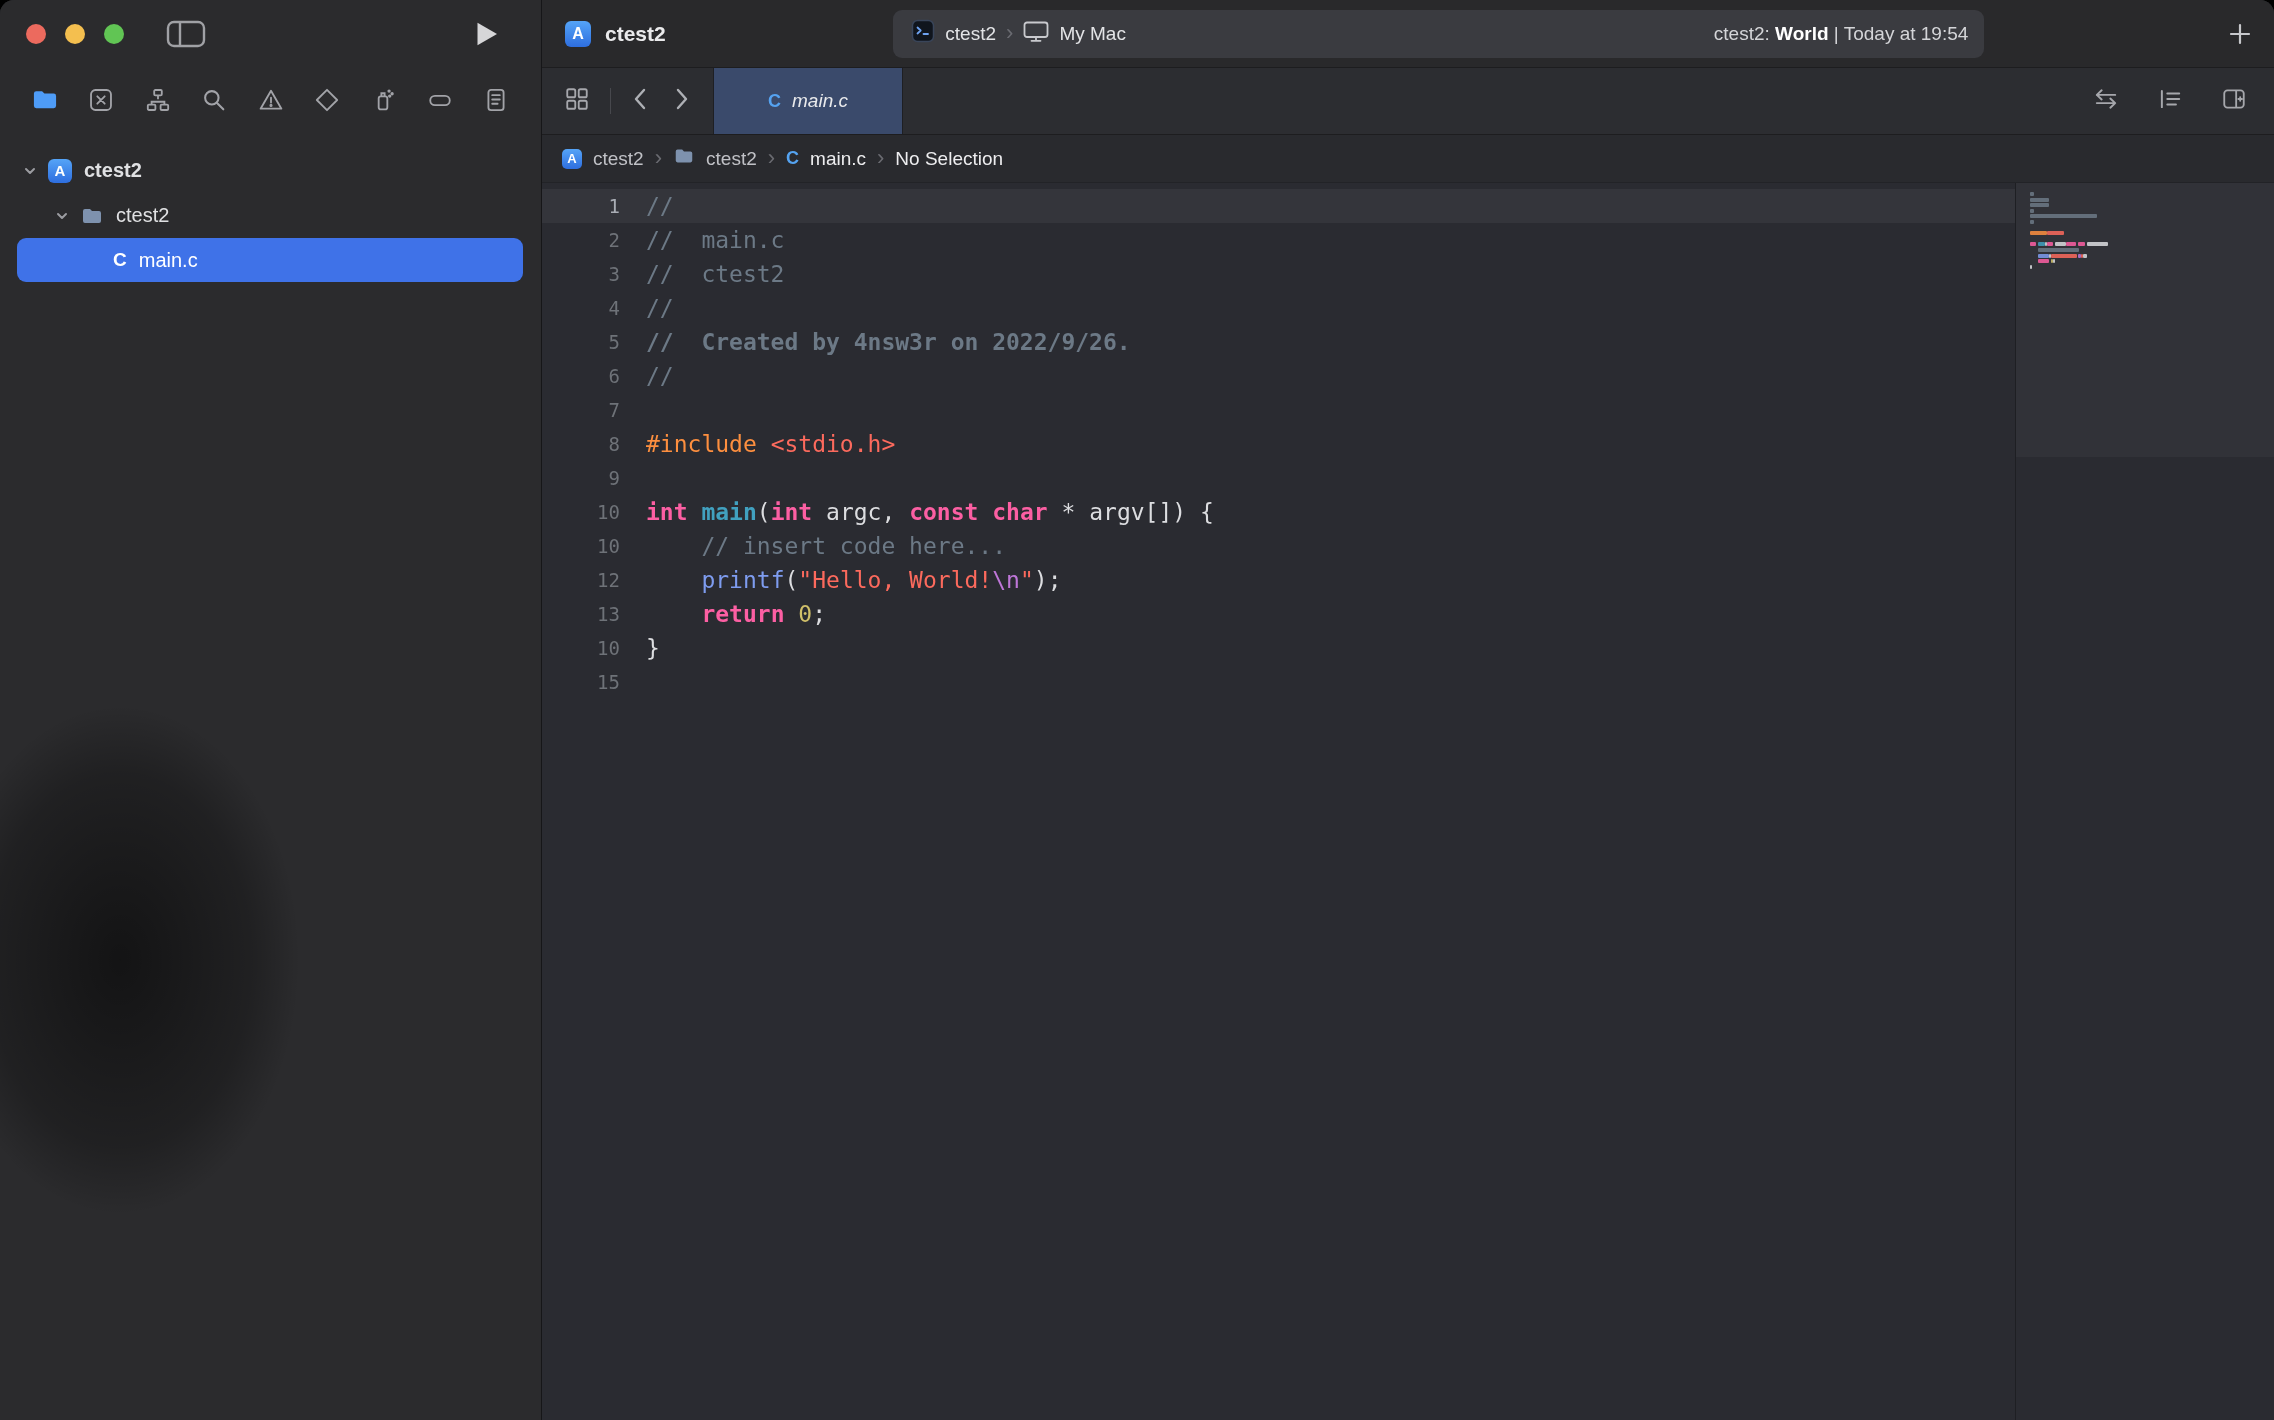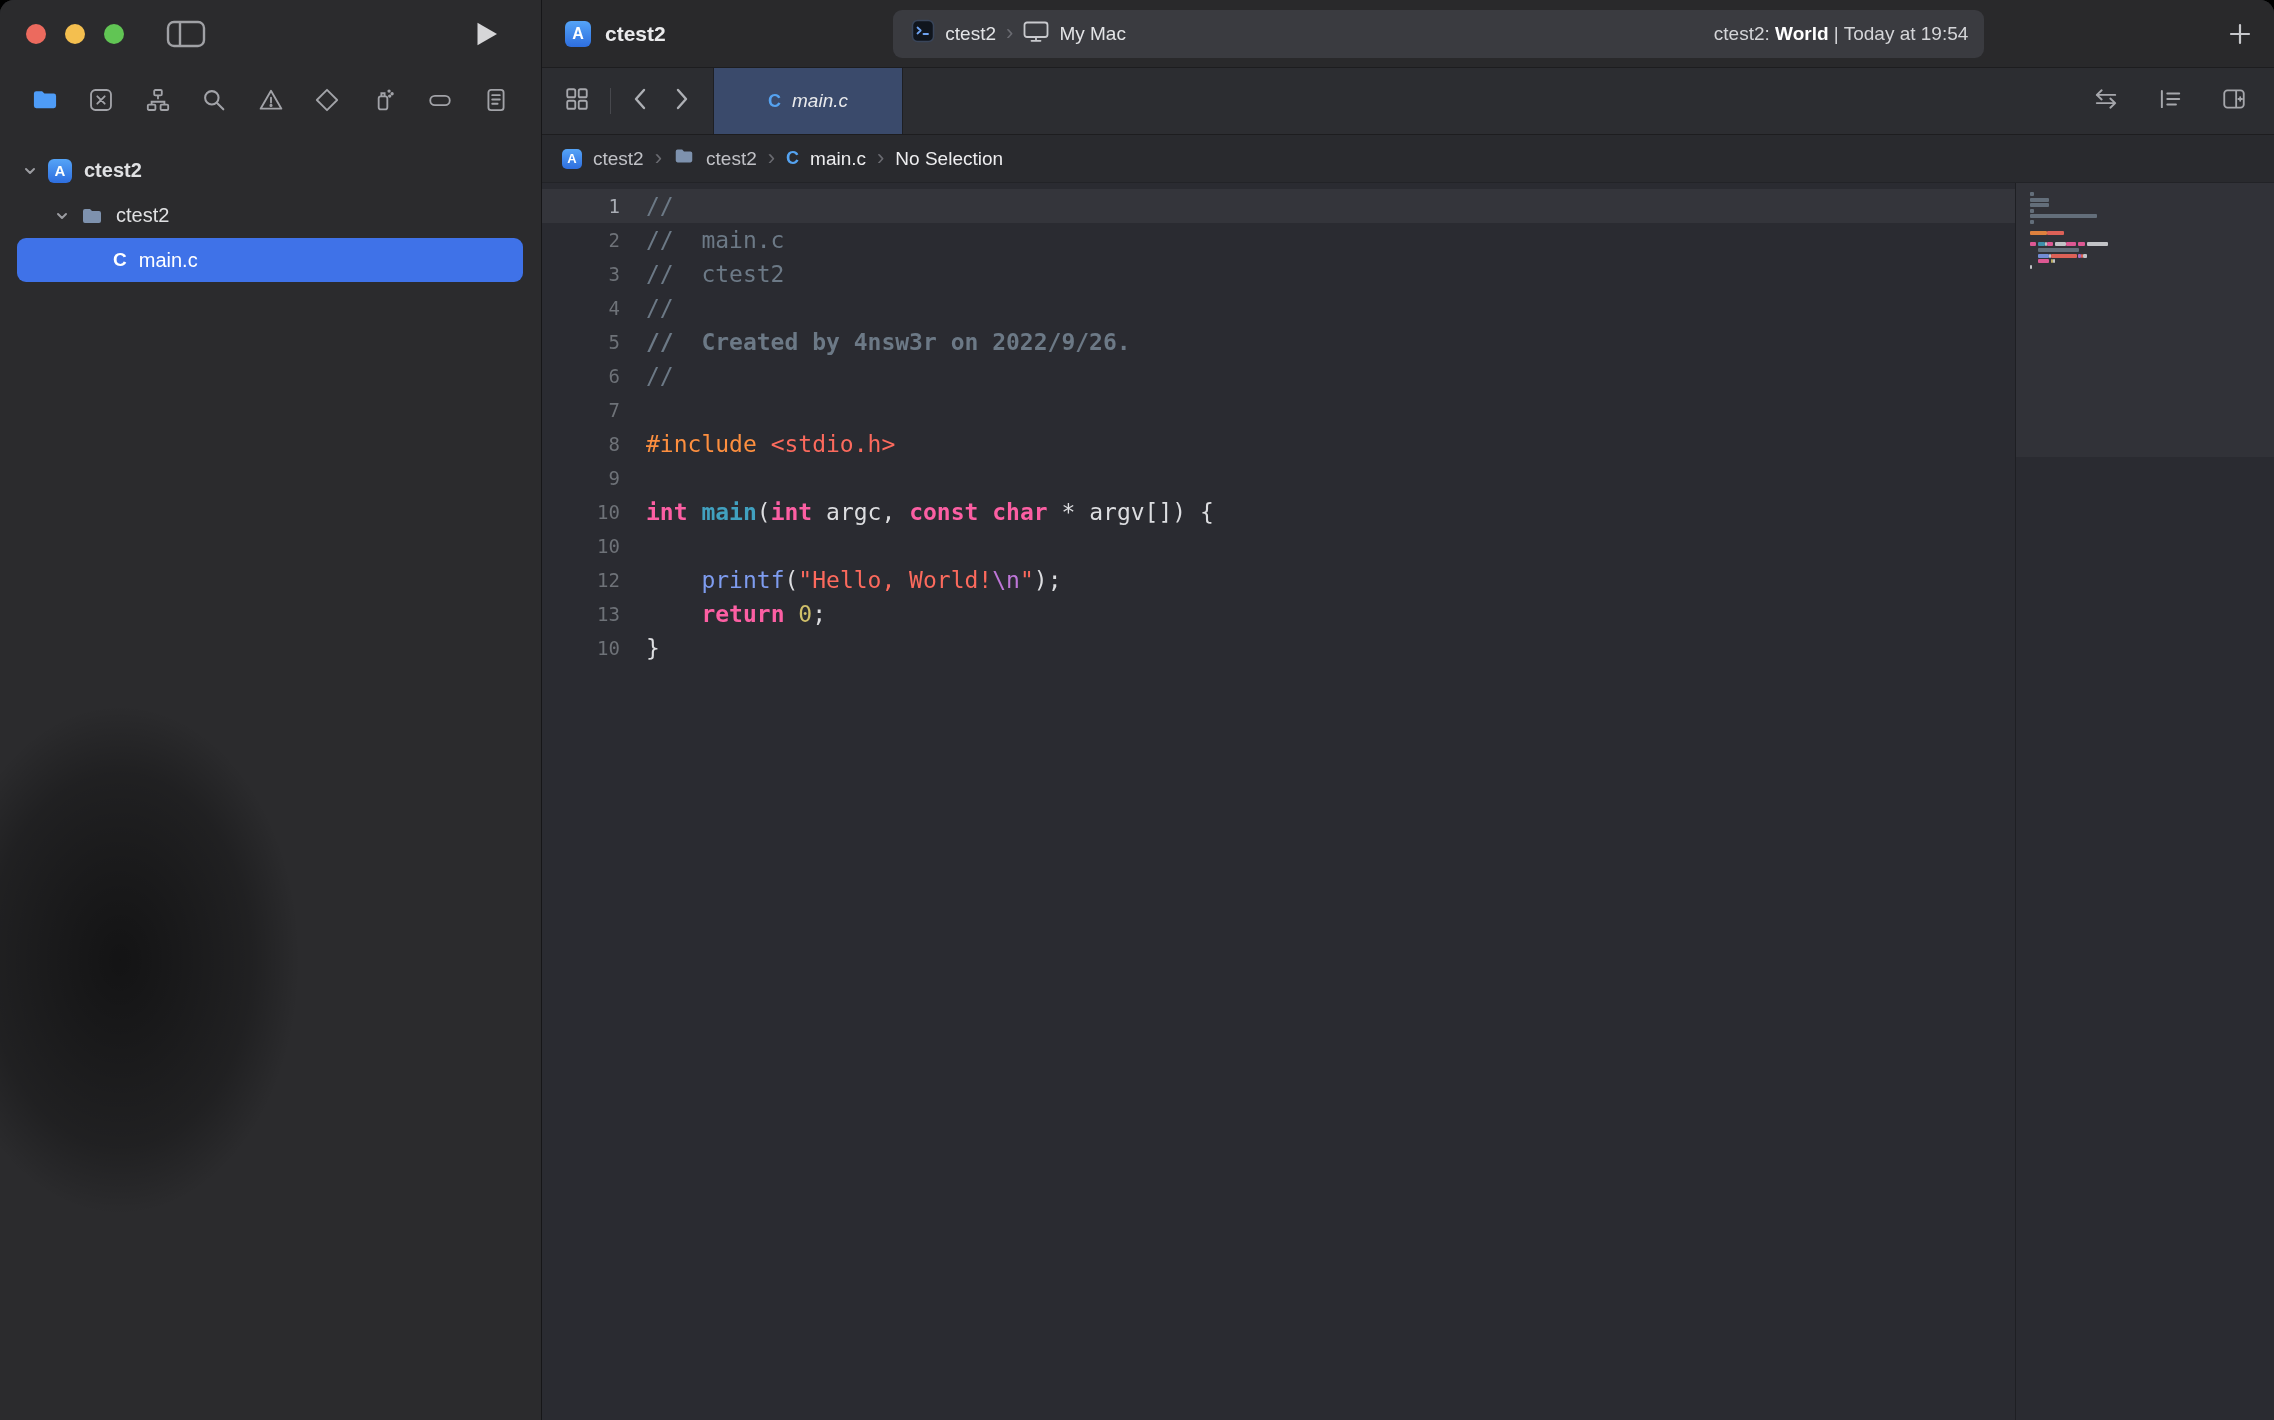--- a/index.html
+++ b/index.html
@@ -333,32 +333,37 @@
             <div class="line">
               <span class="ln">9</span>
               <span class="lt"></span>
             </div>
             <div class="line">
               <span class="ln">10</span>
               <span class="lt"><span class="tok tok-kw" style="color: rgb(252, 95, 163);">int</span><span class="tok tok-plain" style="color: rgb(220, 221, 224);"> </span><span class="tok tok-fn" style="color: rgb(65, 161, 192);">main</span><span class="tok tok-plain" style="color: rgb(220, 221, 224);">(</span><span class="tok tok-kw" style="color: rgb(252, 95, 163);">int</span><span class="tok tok-plain" style="color: rgb(220, 221, 224);"> argc, </span><span class="tok tok-kw" style="color: rgb(252, 95, 163);">const</span><span class="tok tok-plain" style="color: rgb(220, 221, 224);"> </span><span class="tok tok-kw" style="color: rgb(252, 95, 163);">char</span><span class="tok tok-plain" style="color: rgb(220, 221, 224);"> * argv[]) {</span></span>
             </div>
             <div class="line">
               <span class="ln">10</span>
+              <span class="lt"><span class="tok tok-comment" style="color: rgb(108, 121, 134);">    // insert code here...</span></span>
             </div>
             <div class="line">
               <span class="ln">12</span>
               <span class="lt"><span class="tok tok-plain" style="color: rgb(220, 221, 224);">    </span><span class="tok tok-call" style="color: rgb(126, 156, 239);">printf</span><span class="tok tok-plain" style="color: rgb(220, 221, 224);">(</span><span class="tok tok-str" style="color: rgb(252, 106, 93);">"Hello, World!</span><span class="tok tok-esc" style="color: rgb(190, 118, 216);">\n</span><span class="tok tok-str" style="color: rgb(252, 106, 93);">"</span><span class="tok tok-plain" style="color: rgb(220, 221, 224);">);</span></span>
             </div>
             <div class="line">
               <span class="ln">13</span>
               <span class="lt"><span class="tok tok-plain" style="color: rgb(220, 221, 224);">    </span><span class="tok tok-kw" style="color: rgb(252, 95, 163);">return</span><span class="tok tok-plain" style="color: rgb(220, 221, 224);"> </span><span class="tok tok-num" style="color: rgb(208, 191, 105);">0</span><span class="tok tok-plain" style="color: rgb(220, 221, 224);">;</span></span>
             </div>
             <div class="line">
               <span class="ln">10</span>
               <span class="lt"><span class="tok tok-plain" style="color: rgb(220, 221, 224);">}</span></span>
+            </div>
+            <div class="line">
+              <span class="ln">15</span>
+              <span class="lt"></span>
             </div>
           </div>
       </div>
       <div class="minimap">
         <div class="mm-viewport"></div>
         <div class="mm-code">
             <div class="mm-line" style="top: 9px;">
               <span style="left: 14px; width: 3.8px; background: rgb(108, 121, 134);"></span>
             </div>
             <div class="mm-line" style="top: 14.6px;">

